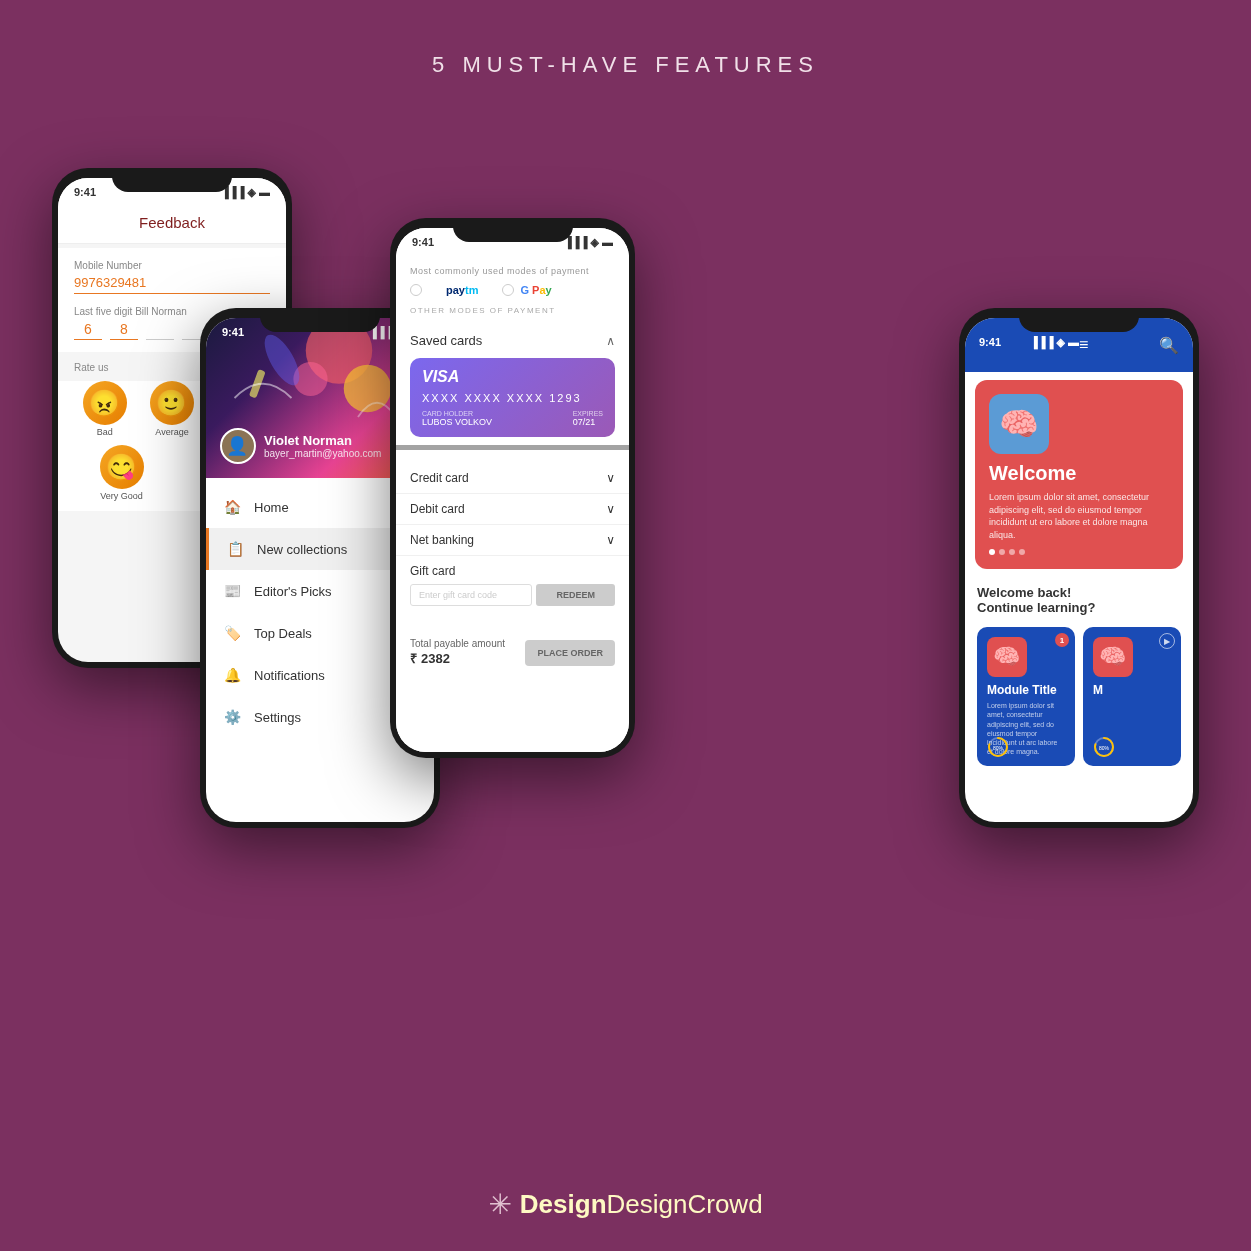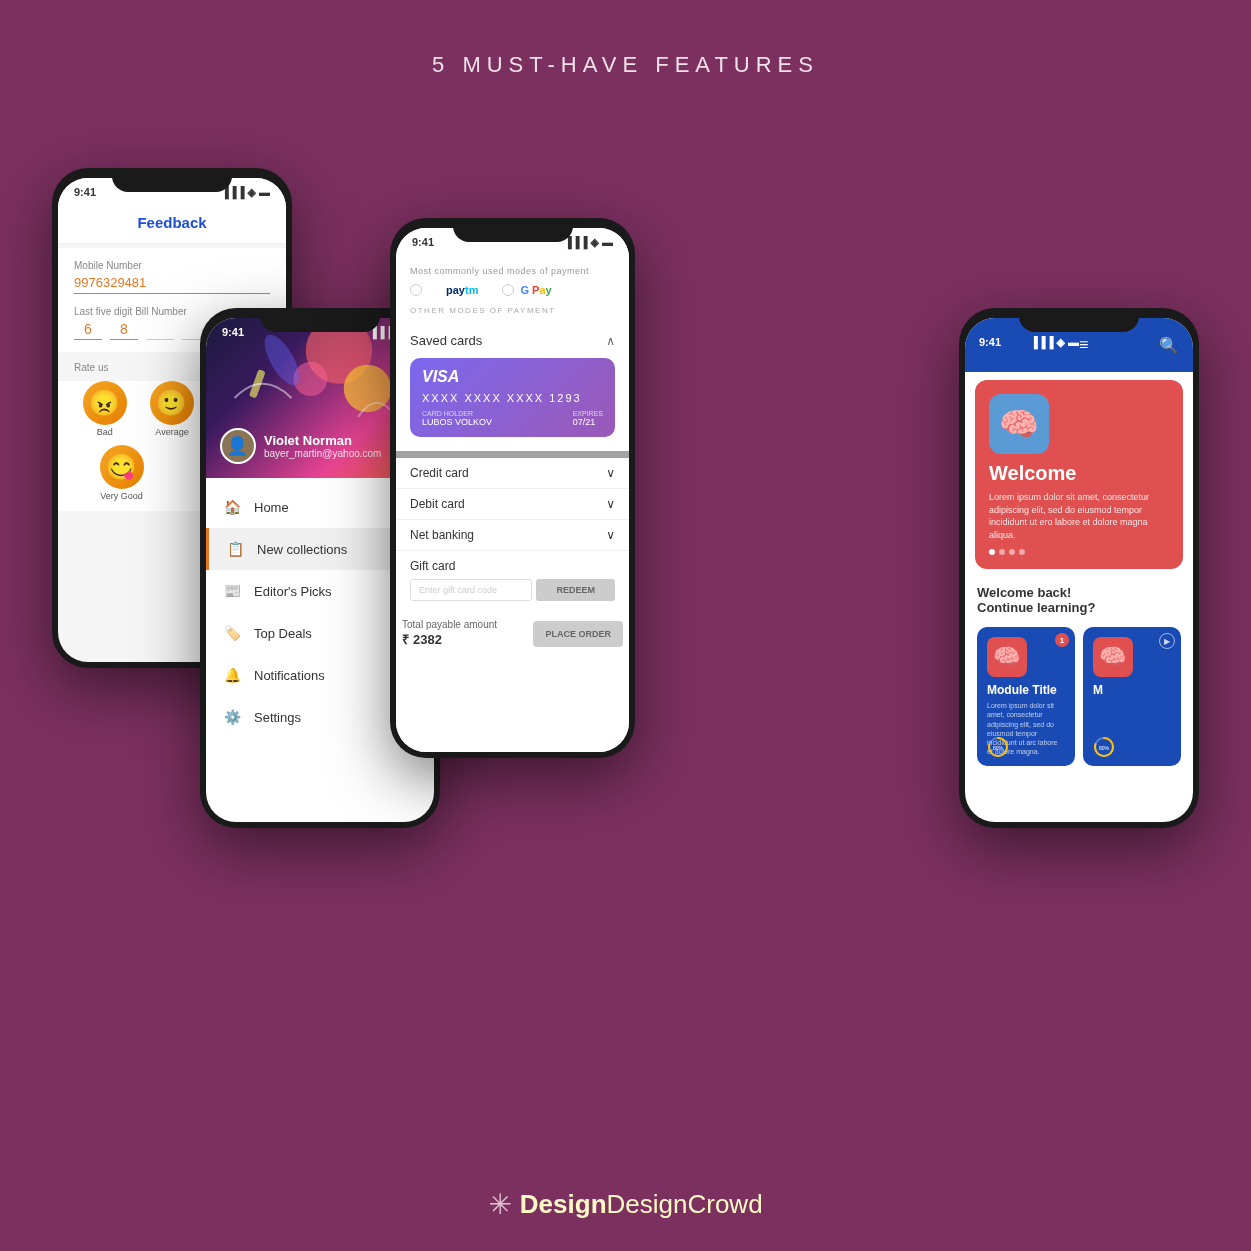--- a/index.html
+++ b/index.html
@@ -93,22 +93,22 @@
 
     .feedback-header {
       background: white;
       padding: 8px 16px 12px;
       border-bottom: 1px solid #eee;
     }
 
     .feedback-title {
       text-align: center;
       font-size: 15px;
-      font-weight: 700;
-      color: #1d4ed8;
+      font-weight: 400;
+      color: #7f1d1d;
     }
 
     .feedback-form {
       background: white;
       padding: 12px 16px;
       margin-top: 4px;
     }
 
     .form-label {
       font-size: 10px;
@@ -359,23 +359,22 @@
     }
 
     .other-modes-label {
       font-size: 8px;
       color: #aaa;
       letter-spacing: 1.5px;
       margin-bottom: 6px;
     }
 
     .saved-cards-section {
-      border-bottom: 7px solid #a3a3a3;
-      padding-bottom: 6px;
-      margin-bottom: 0;
+      border-bottom: 5px solid #a3a3a3;
+      margin-bottom: 13px;
     }
 
     .section-header {
       display: flex;
       justify-content: space-between;
       align-items: center;
       padding: 6px 14px;
     }
 
     .section-title {
@@ -437,21 +436,21 @@
       color: #333;
     }
 
     .gift-card-section {
       padding: 8px 14px;
     }
 
     .gift-input-row {
       display: flex;
       gap: 4px;
-      margin-bottom: 2px;
+      margin-bottom: 16px;
     }
 
     .gift-input {
       flex: 1;
       border: 1px solid #ddd;
       border-radius: 3px;
       padding: 5px 8px;
       font-size: 9px;
       color: #ccc;
     }
@@ -463,21 +462,21 @@
       padding: 5px 20px;
       font-size: 9px;
       font-weight: 600;
       border-radius: 3px;
     }
 
     .total-row {
       display: flex;
       justify-content: space-between;
       align-items: center;
-      padding: 8px 6px;
+      padding: 8px 14px;
     }
 
     .total-label {
       font-size: 10px;
       color: #666;
     }
 
     .total-amount {
       font-size: 13px;
       font-weight: 700;
@@ -710,21 +709,21 @@
       <div class="status-bar">
         <span>9:41</span>
         <span>▐▐▐ ◈ ▬</span>
       </div>
       <div class="feedback-header">
         <div class="feedback-title">Feedback</div>
       </div>
       <div class="feedback-form">
         <div class="form-label">Mobile Number</div>
         <div class="form-input-value">9976329481</div>
-        <div class="form-label">Last five digit Bill Number</div>
+        <div class="form-label">Last five digit Bill Norman</div>
         <div class="bill-inputs">
           <div class="bill-box">6</div>
           <div class="bill-box">8</div>
           <div class="bill-box-empty"></div>
           <div class="bill-box-empty"></div>
           <div class="bill-box-empty"></div>
         </div>
       </div>
       <div class="rate-us-label">Rate us</div>
       <div class="emoji-grid">

